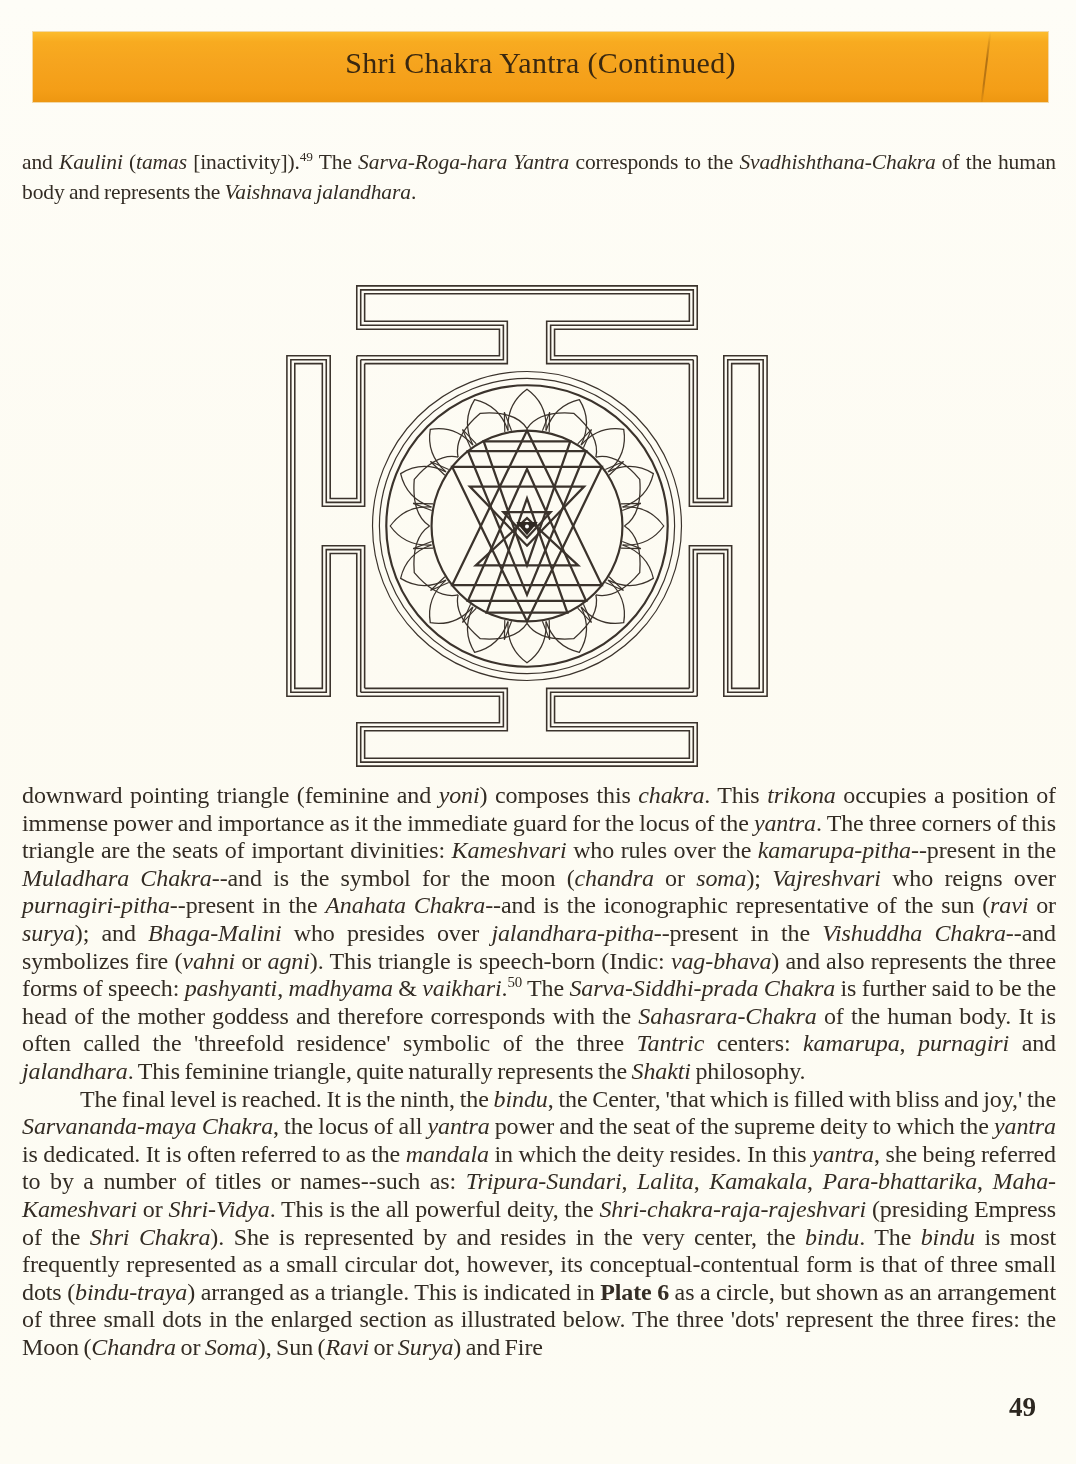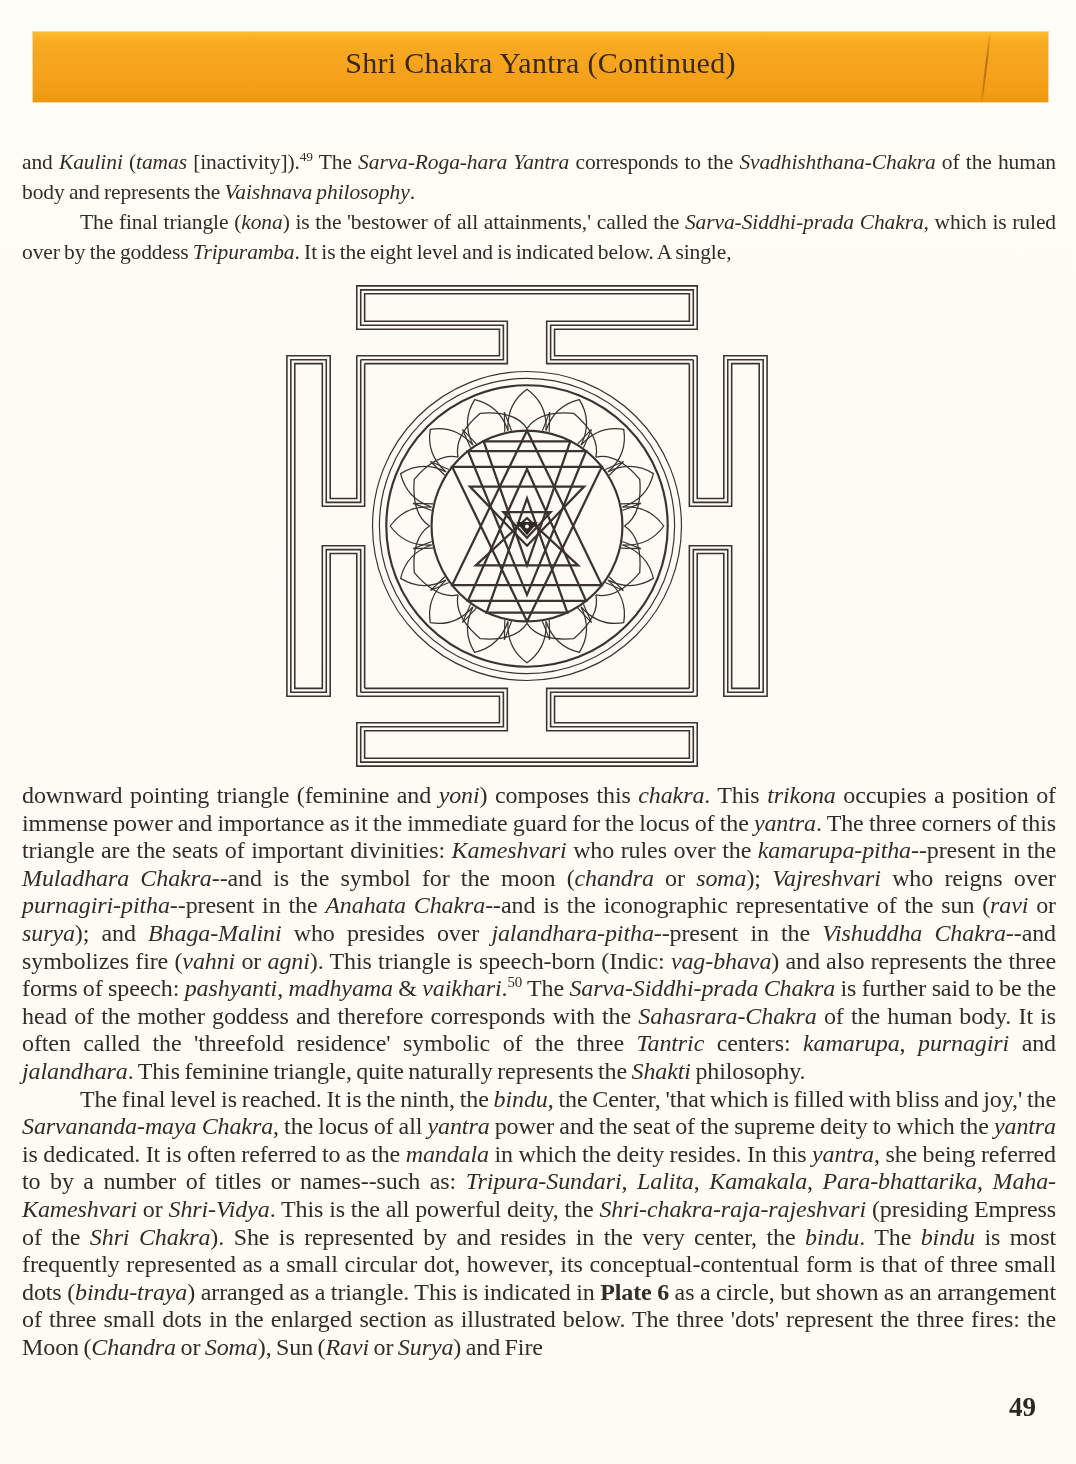--- a/index.html
+++ b/index.html
@@ -46,22 +46,21 @@
 <body>
 
 <div class="page">
 
   <div class="banner">
     <span class="banner-title">Shri Chakra Yantra (Continued)</span>
     <span class="banner-crease"></span>
   </div>
 
   <div class="textblock upper">
-    <p>and <i>Kaulini</i> (<i>tamas</i> [inactivity]).<sup>49</sup> The <i>Sarva-Roga-hara Yantra</i> corresponds to the <i>Svadhishthana-Chakra</i> of the human body and represents the <i>Vaishnava philosophy</i>.</p>
-    <p class="indent">The final triangle (<i>kona</i>) is the 'bestower of all attainments,' called the <i>Sarva-Siddhi-prada Chakra</i>, which is ruled over by the goddess <i>Tripuramba</i>. It is the eight level and is indicated below. A single,</p>
+    <p>and <i>Kaulini</i> (<i>tamas</i> [inactivity]).<sup>49</sup> The <i>Sarva-Roga-hara Yantra</i> corresponds to the <i>Svadhishthana-Chakra</i> of the human body and represents the <i>Vaishnava jalandhara</i>.</p>
   </div>
 
   <div class="figure-wrap">
     <svg width="492" height="492" viewBox="-250 -250 500 500" fill="none" stroke="#3b332c" stroke-width="1.6" stroke-linejoin="miter">
       <defs>
         <g id="gateside">
           <path d="M -173 -173 H -28 V -200 H -173 V -244 H 173 V -200 H 28 V -173 H 173"></path>
           <path d="M -169 -169 H -24 V -204 H -169 V -240 H 169 V -204 H 24 V -169 H 169"></path>
           <path d="M -165 -165 H -20 V -208 H -165 V -236 H 165 V -208 H 20 V -165 H 165"></path>
         </g>

